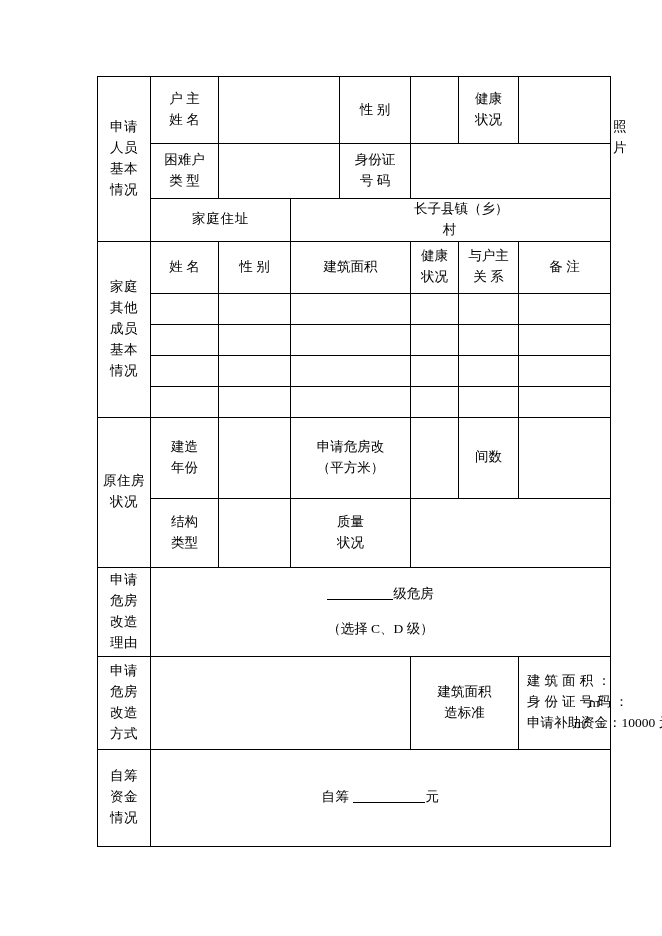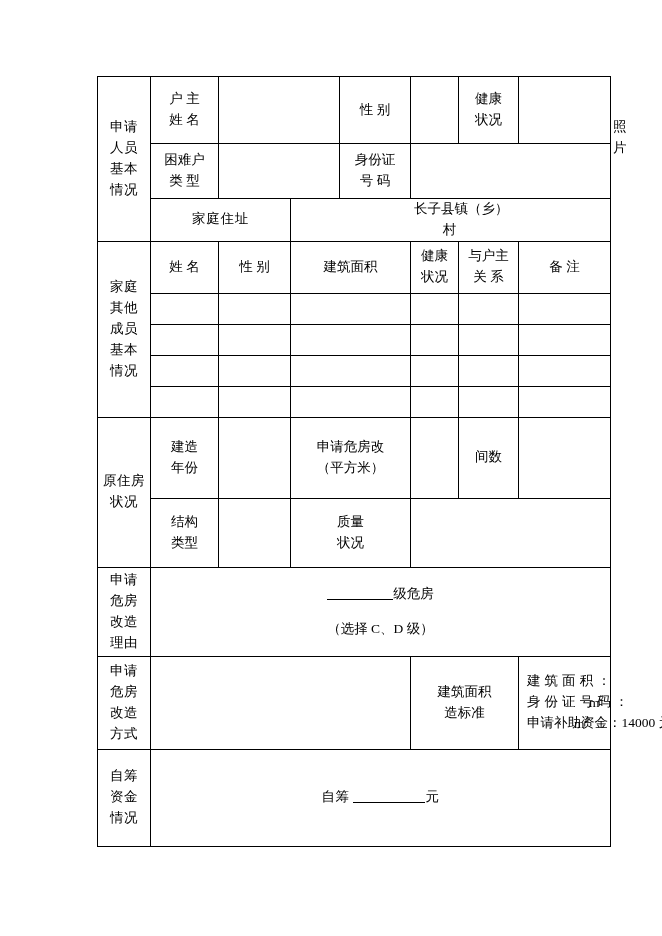--- a/index.html
+++ b/index.html
@@ -264,21 +264,21 @@
         <span>方式</span>
       </td>
       <td colspan="4" style="height:92px"></td>
       <td colspan="2" class="stack">
         <span>建筑面积</span>
         <span>造标准</span>
       </td>
       <td class="std-detail">
         <span class="row"><span class="lbl spread">建筑面积：</span><span></span><span class="unit"><span>m</span><sup class="m2">2</sup></span></span>
         <span class="row"><span class="lbl spread">身份证号码：</span><span></span><span class="unit"><span>m</span><sup class="m2">2</sup></span></span>
-        <span class="row"><span class="lbl wide">申请补助资金：</span><span>14000</span>&nbsp;<span>元</span></span>
+        <span class="row"><span class="lbl wide">申请补助资金：</span><span>10000</span>&nbsp;<span>元</span></span>
       </td>
     </tr>
 
     <tr>
       <td class="vlabel">
         <span>自筹</span>
         <span>资金</span>
         <span>情况</span>
       </td>
       <td colspan="7" class="selfpay" style="height:96px">

